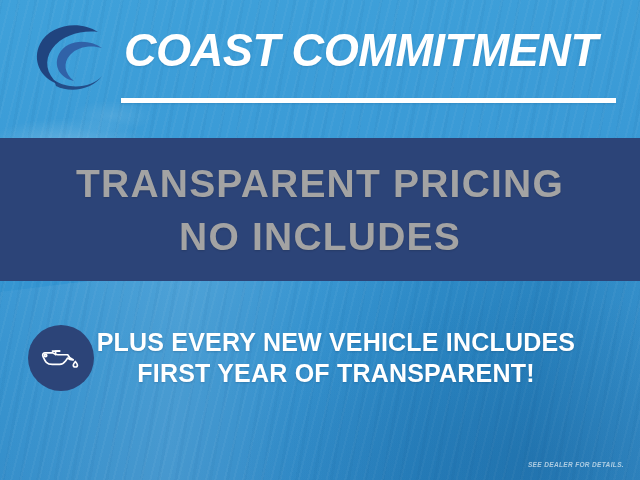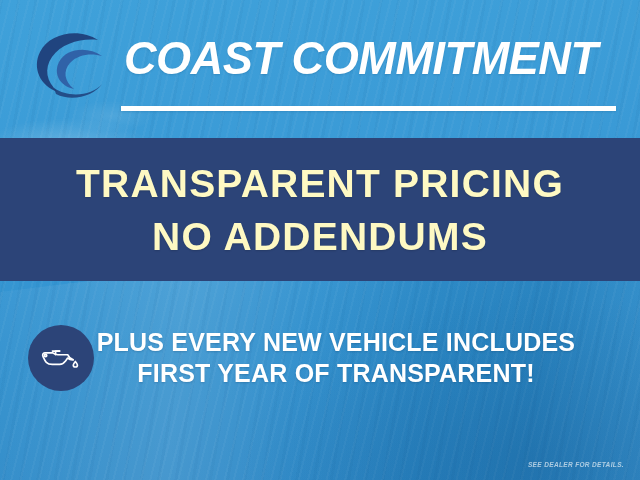--- a/index.html
+++ b/index.html
@@ -77,21 +77,21 @@
     bottom: -6%;
     width: 70%;
     height: 46%;
     background: radial-gradient(ellipse at 70% 80%, rgba(16,78,130,0.20), rgba(16,78,130,0) 68%);
   }
 
   
   .header {
     position: absolute;
     left: 0;
-    top: 8px;
+    top: 0;
     width: 600px;
     height: 138px;
   }
   .logo-mark {
     position: absolute;
     left: 24px;
     top: 18px;
     width: 96px;
     height: 80px;
   }
@@ -128,21 +128,21 @@
     top: 138px;
     width: 640px;
     height: 143px;
     background: #2c4478;
     display: flex;
     flex-direction: column;
     align-items: center;
     justify-content: center;
   }
   .band-line {
-    color: #fef9c3;
+    color: #a3a3a3;
     font-size: 39px;
     line-height: 53px;
     font-weight: 700;
     letter-spacing: 1.2px;
     white-space: nowrap;
     text-shadow: 0 1px 2px rgba(0,0,0,0.14);
   }
 
   
   .offer {
@@ -214,21 +214,21 @@
       </svg>
     </div>
 
     <div class="title">COAST COMMITMENT</div>
 
     <div class="title-rule"></div>
   </div>
 
   <div class="band">
     <div class="band-line">TRANSPARENT PRICING</div>
-    <div class="band-line">NO ADDENDUMS</div>
+    <div class="band-line">NO INCLUDES</div>
   </div>
 
   <div class="offer">
 
     <div class="offer-badge">
       <span>
         <svg viewBox="0 0 48 32" width="42" height="28" aria-hidden="true">
           <g fill="none" stroke="#ffffff" stroke-width="1.9" stroke-linecap="round" stroke-linejoin="round">
             <path d="M5.5 12.5 C3.2 12.5 2.6 14.6 3.4 16.4 C4.4 18.6 5.4 21.4 7.2 23.2
                      C8.8 24.8 11.2 25.6 14 25.6 L22.5 25.6 C25.6 25.6 27.6 24 29.2 21.8

